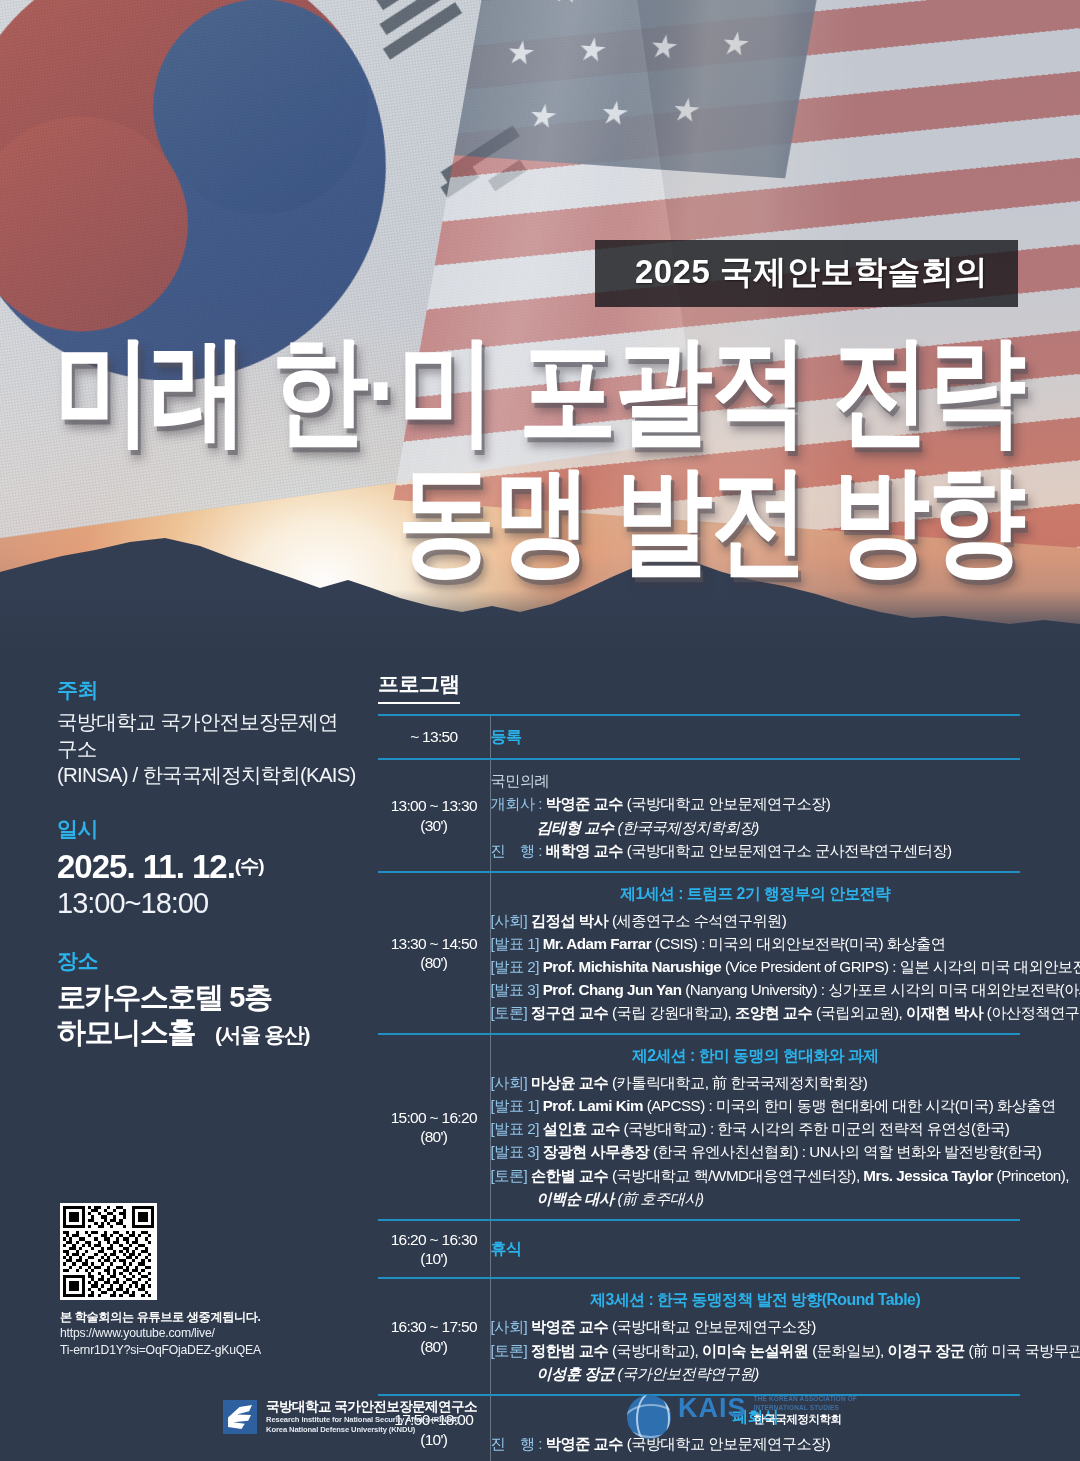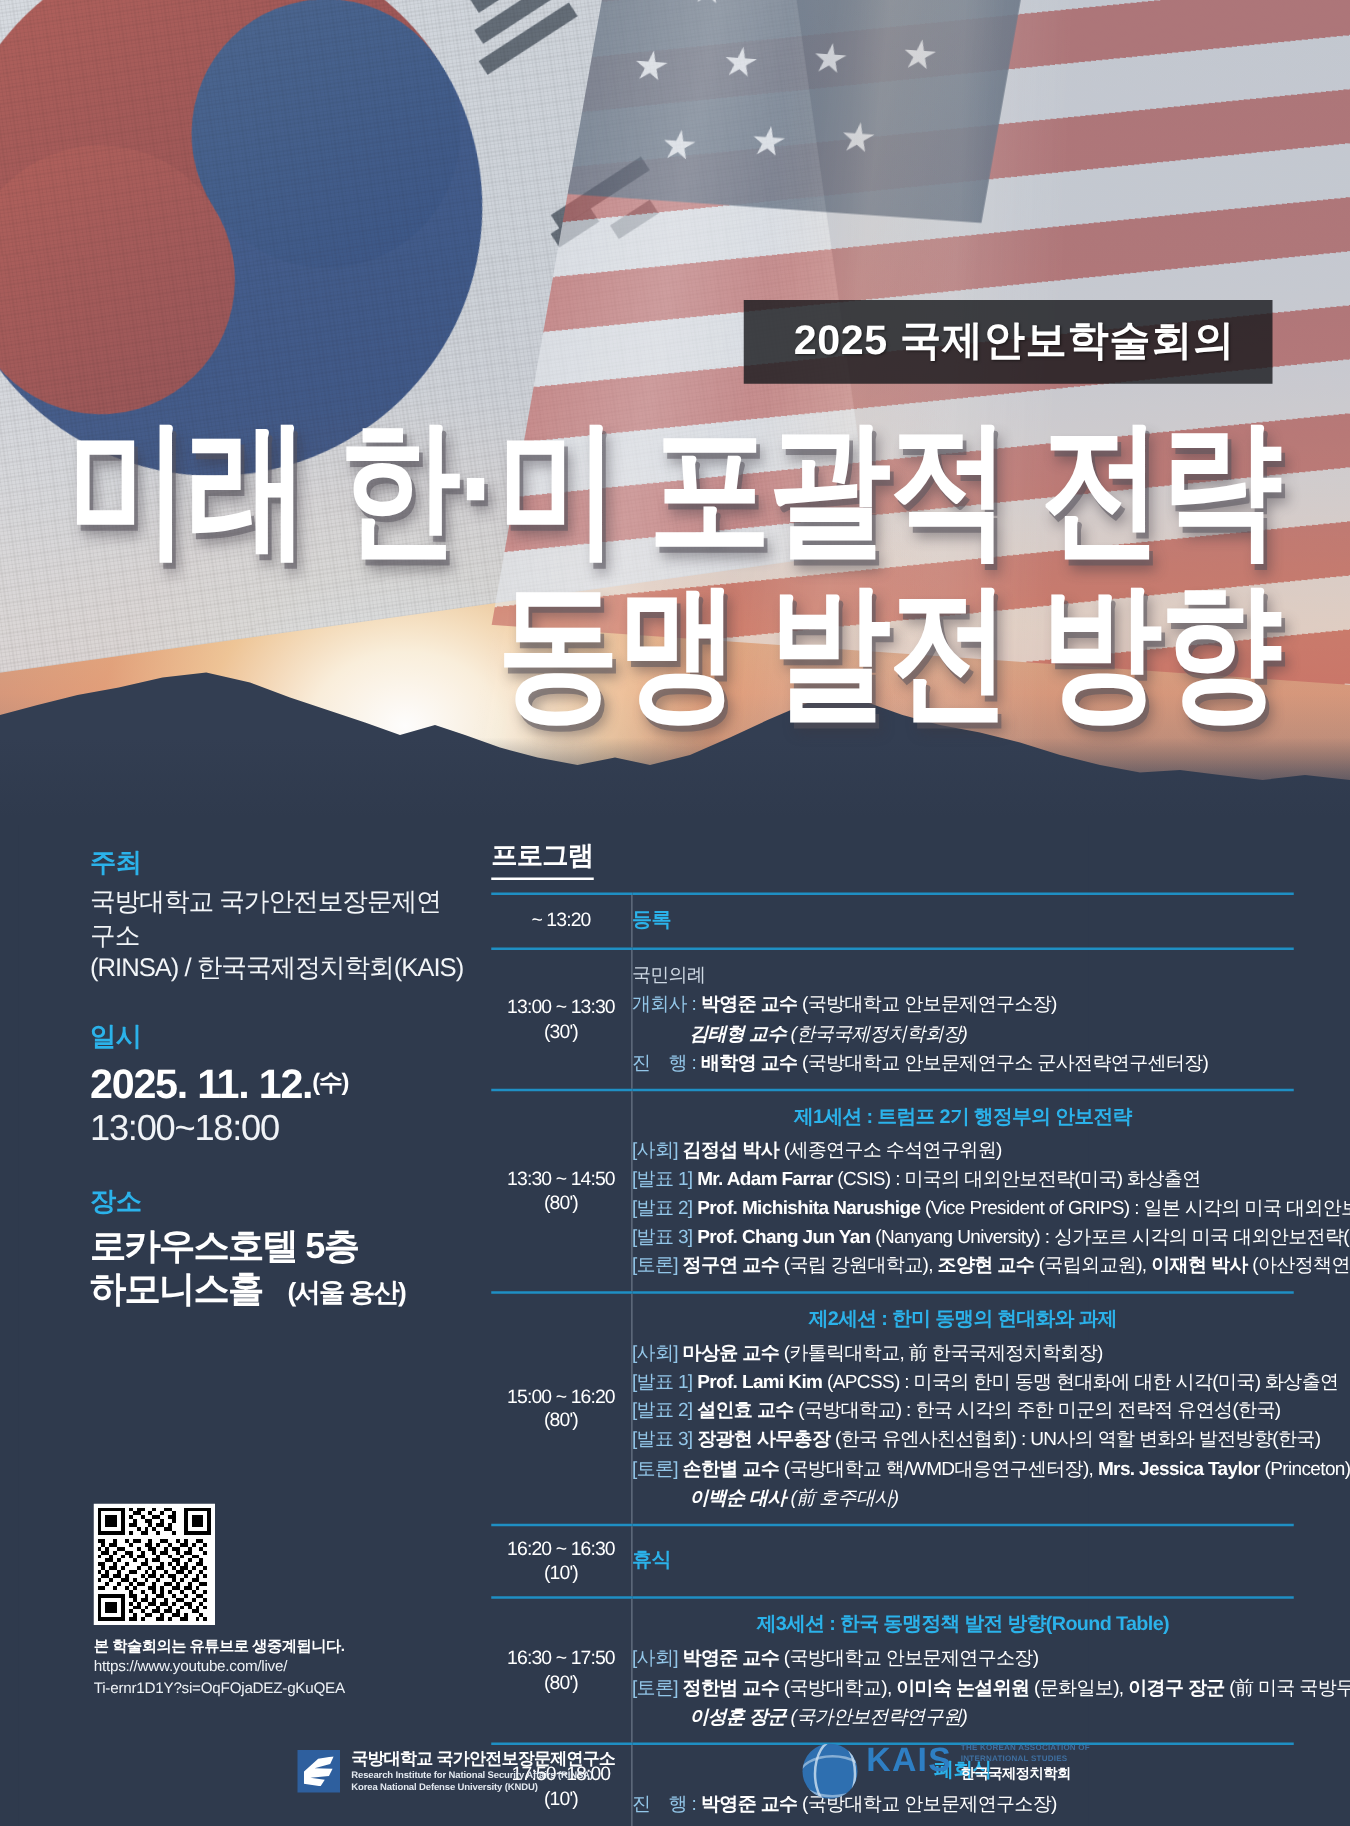--- a/index.html
+++ b/index.html
@@ -182,21 +182,21 @@
       5px 7px 9px rgba(60,55,65,0.45);
     transform: scaleY(1.22);
     transform-origin: right top;
   }
   .headline.l1 { top: 330px; }
   .headline.l2 { top: 460px; }
 
   
   .content {
     position: absolute;
-    left: 15px; top: 660px;
+    left: 0; top: 660px;
     width: 856px;
     height: 801px;
     background: #2f3a4d;
   }
 
   
   .info {
     position: absolute;
     left: 57px; top: 16px;
     width: 300px;
@@ -742,21 +742,21 @@
     <div class="qr-caption">본 학술회의는 유튜브로 생중계됩니다.</div>
     <div class="qr-url">https://www.youtube.com/live/</div>
     <div class="qr-url">Ti-ernr1D1Y?si=OqFOjaDEZ-gKuQEA</div>
   </div>
 
   <div class="program">
     <div class="program-title">프로그램</div>
     <table class="sched">
       <tbody id="sched-body">
           <tr>
-            <td class="time">~ 13:20</td>
+            <td class="time">~ 13:50</td>
             <td class="detail">
               <div class="center-only">등록</div>
             </td>
           </tr>
           <tr>
             <td class="time">13:00 ~ 13:30<br>(30')</td>
             <td class="detail">
               <span class="line plainline">국민의례</span>
               <span class="line"><span class="tag">개회사 :</span> <span class="b">박영준 교수</span> (국방대학교 안보문제연구소장)</span>
               <span class="line indent"><span class="b">김태형 교수</span> (한국국제정치학회장)</span>

